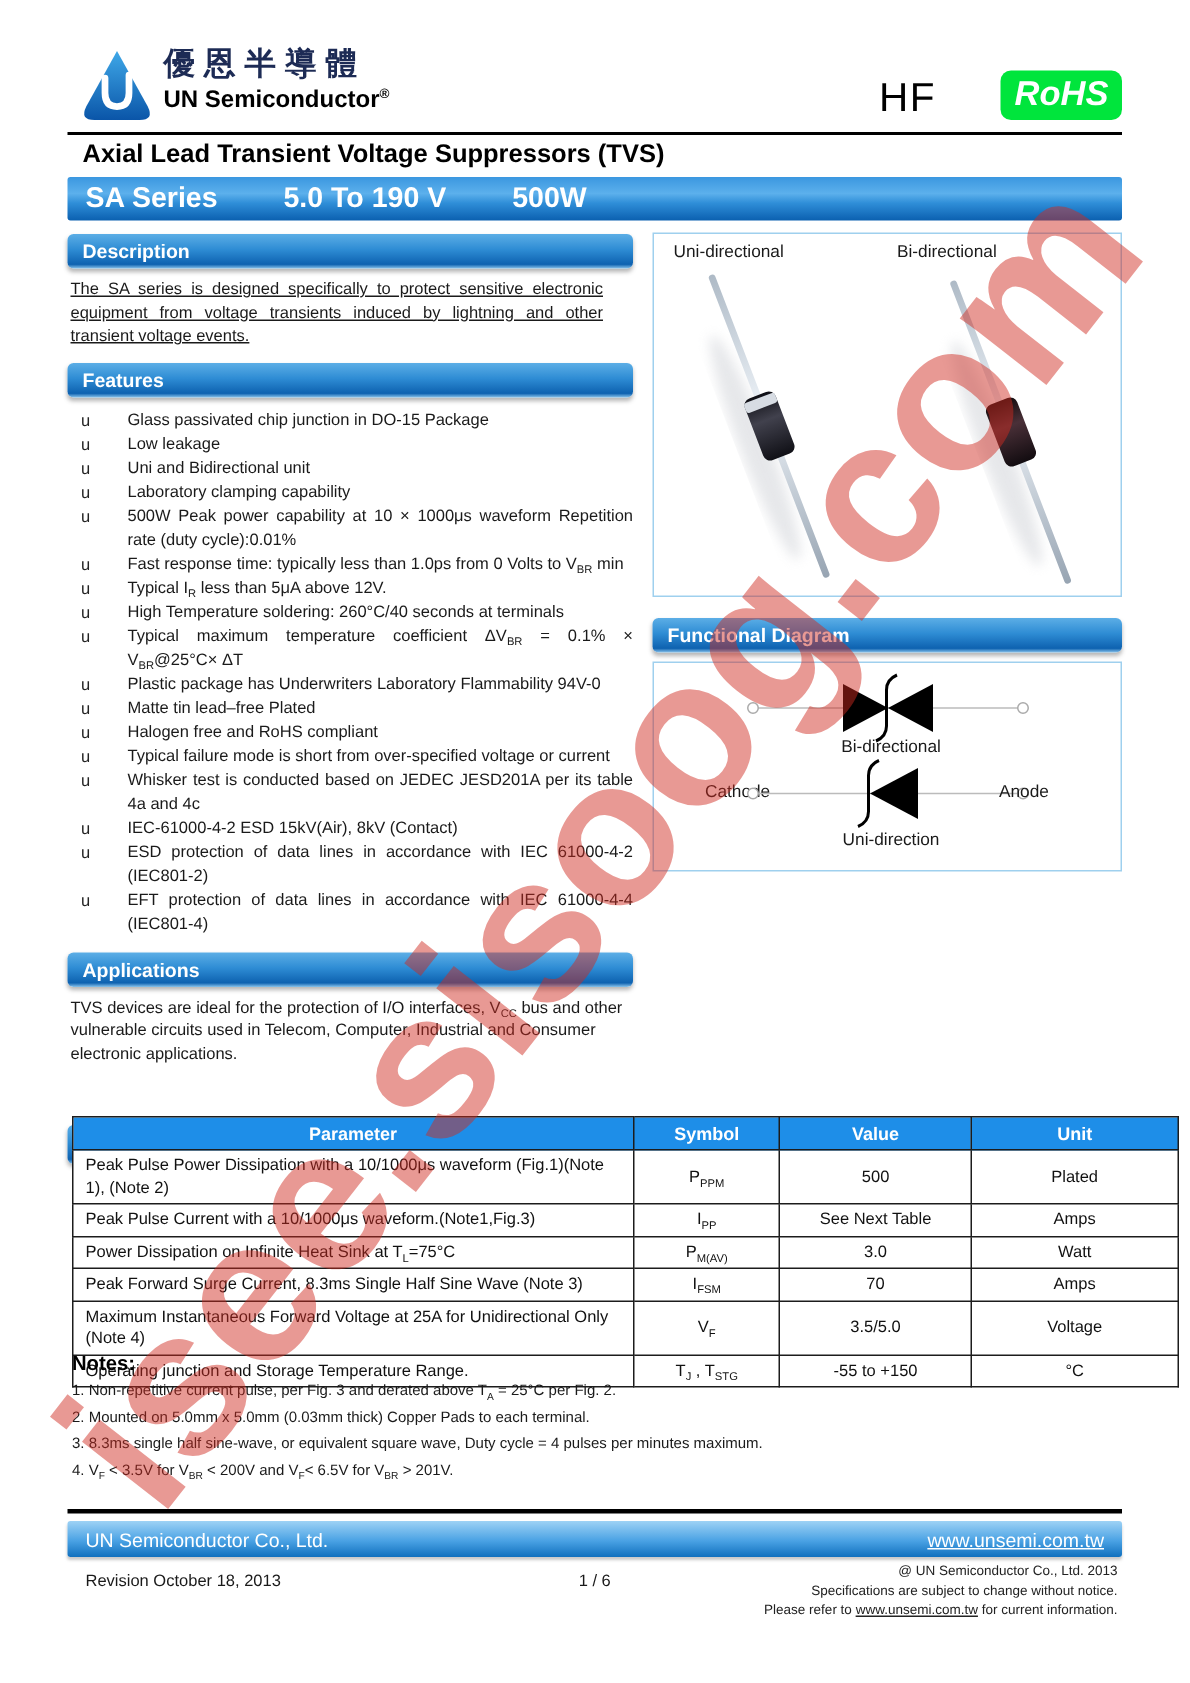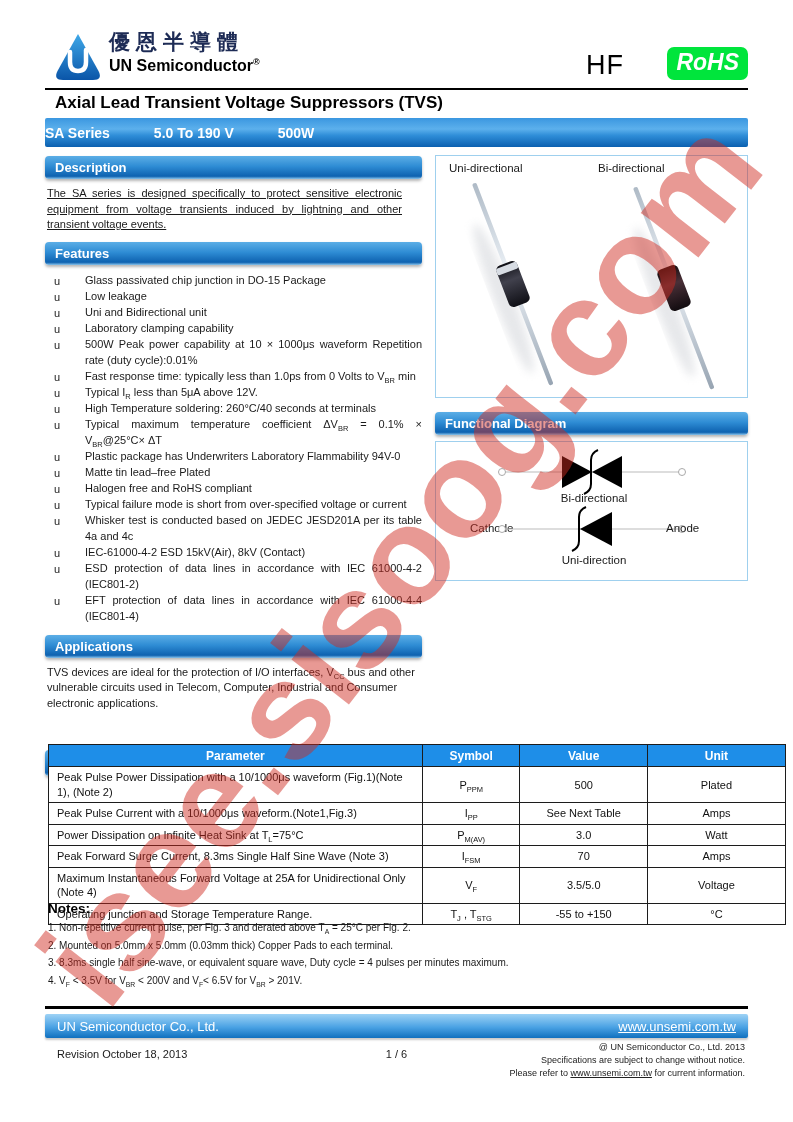--- a/index.html
+++ b/index.html
@@ -19,22 +19,22 @@
   .hf { position:absolute; right:124px; top:22px; font-size:27px; color:#000; letter-spacing:1px; }
   .rohs { position:absolute; right:0px; top:19px; background:#00e53c; color:#fff;
           font-size:23px; font-weight:bold; padding:2px 9px 4px 9px; border-radius:7px;font-style:italic; }
   .header-rule { position:absolute; left:45px; top:88px; width:703px; height:2px; background:#000; }
   .doc-title { position:absolute; left:55px; top:93px; font-size:17px; font-weight:bold; color:#000; }
 
   
   .series-bar {
     position:absolute; left:45px; top:118px; width:703px; height:29px;
     background:linear-gradient(180deg,#3b97e0 0%,#5cb0ec 38%,#2f8ed8 60%,#0b60b0 100%);
-    border-radius:2px; color:#fff; font-weight:bold; font-size:14px;
-    display:flex; align-items:center; box-sizing:border-box;
+    border-radius:2px; color:#fff; font-weight:bold; font-size:19px;
+    display:flex; align-items:center; padding-left:12px; box-sizing:border-box;
   }
   .series-bar span { margin-right:44px; }
   .sec-bar {
     height:23px; line-height:23px;
     background:linear-gradient(180deg,#5caee6 0%,#2e8cd4 45%,#0e62b0 88%,#8ac4ec 100%);
     border-radius:4px; color:#fff; font-weight:bold; font-size:13px;
     padding-left:10px; box-shadow:0 2px 3px rgba(90,90,90,.45);
   }
 
   

